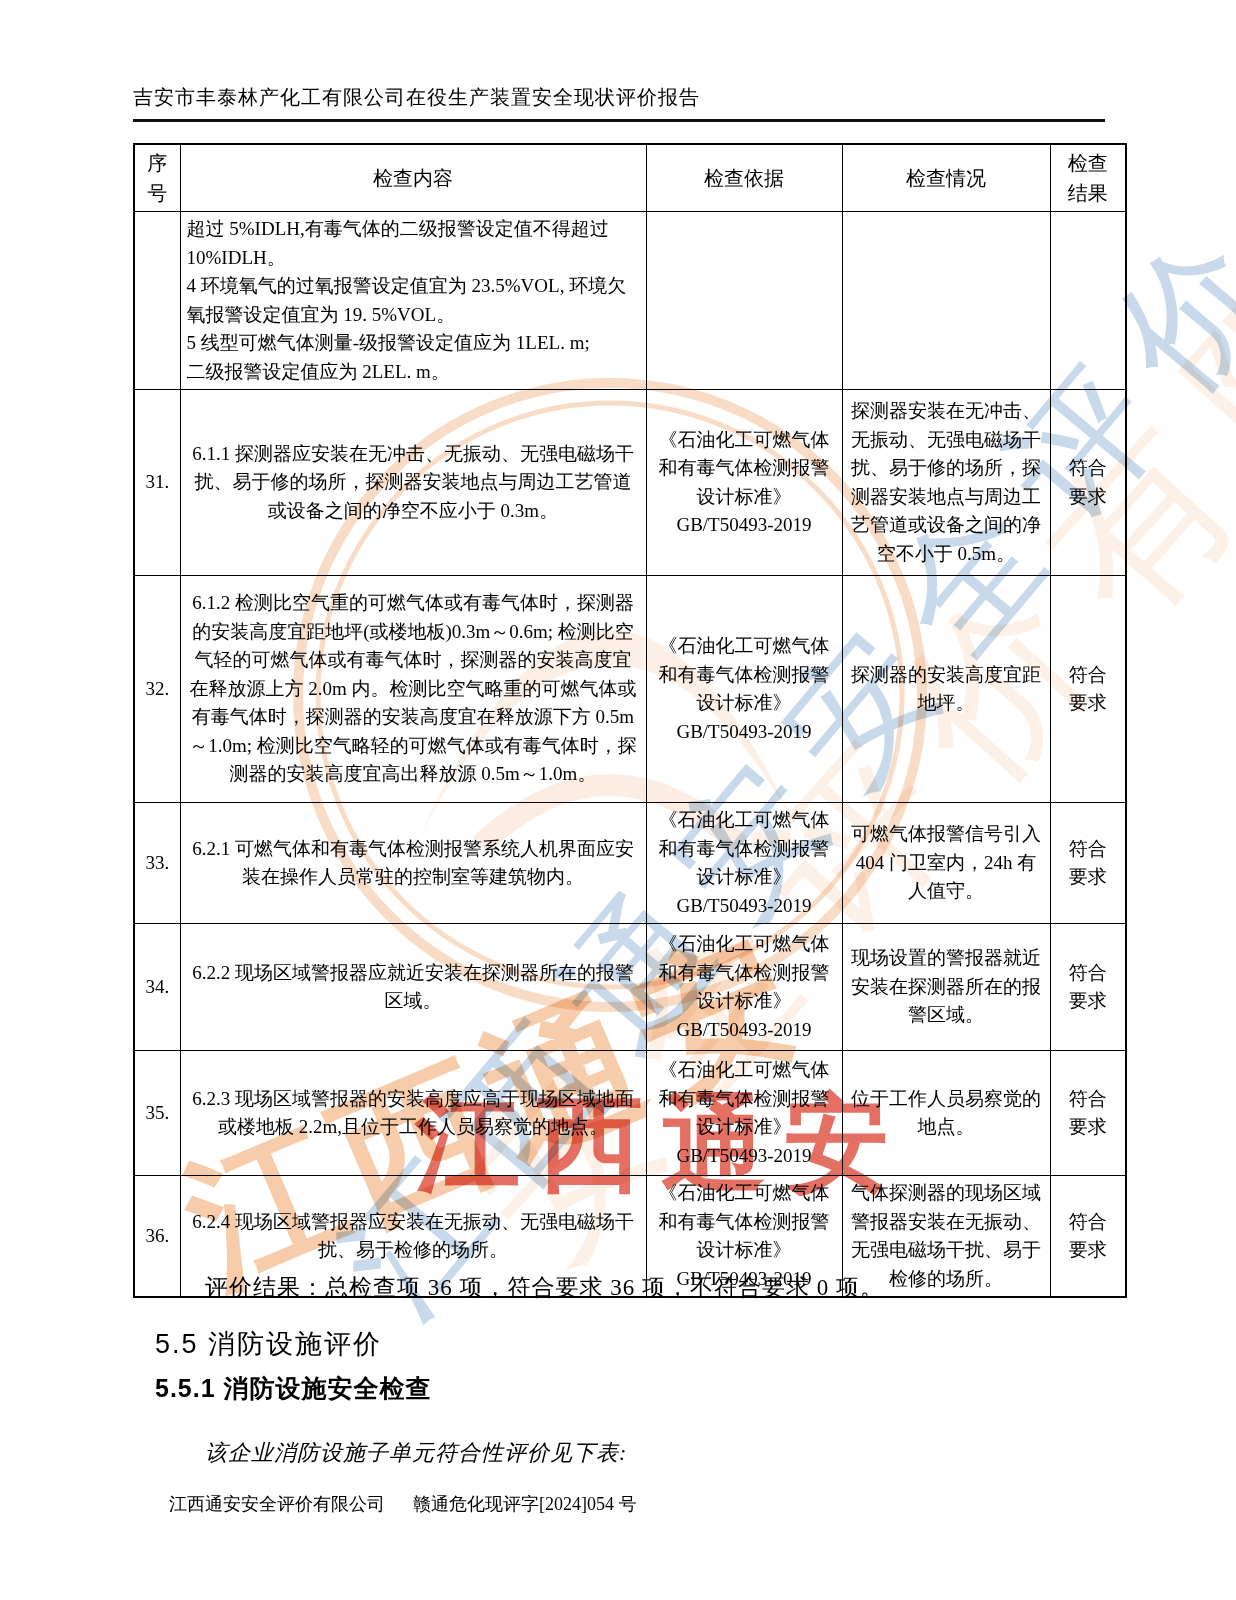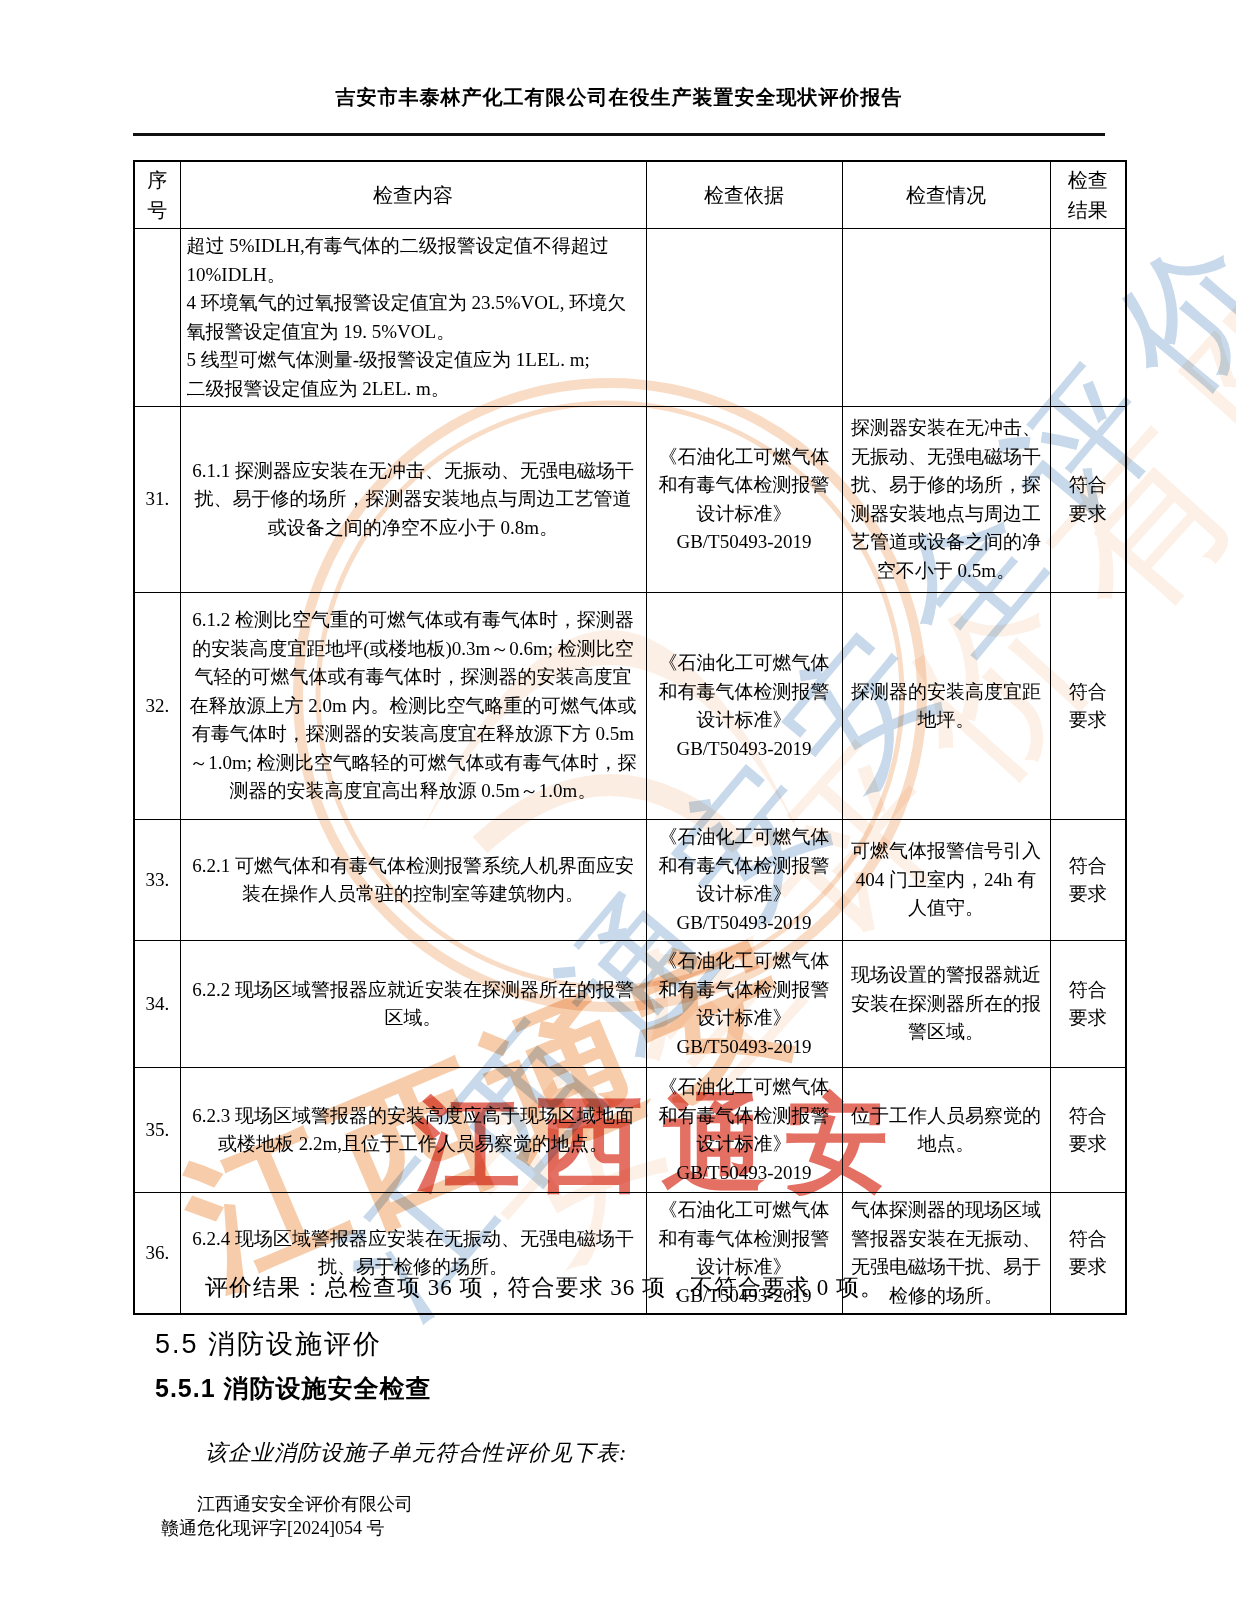--- a/index.html
+++ b/index.html
@@ -5,29 +5,28 @@
   * { margin:0; padding:0; box-sizing:border-box; }
   html,body { background:#e8e8e8; }
   .page {
     position:relative; width:1236px; height:1600px; margin:0 auto;
     background:#ffffff; overflow:hidden; color:#000;
     font-family:"Liberation Serif","DejaVu Serif",serif;
   }
   
   .doc-header {
     position:absolute; top:84px; left:133px; width:972px;
-    text-align:center; font-size:20px; font-weight:bold; letter-spacing:1px;
-    padding-bottom:22px; border-bottom:3px solid #111;
+    text-align:left; font-size:20px; font-weight:normal; letter-spacing:1px;
+    padding-bottom:8px; border-bottom:3px solid #111;
   }
   
   .inspection-table {
     position:absolute; top:143px; left:133px; width:992px;
     border-collapse:collapse; table-layout:fixed; font-size:19px;
     border:2px solid #000;
-    margin-top:17px;
   }
   .inspection-table th, .inspection-table td {
     border:1.6px solid #000; padding:3px 6px; text-align:center;
     vertical-align:middle; line-height:1.5; white-space:pre-line;
     overflow:hidden;
   }
   .inspection-table thead tr { height:56px; }
   .inspection-table th { font-weight:normal; font-size:20px; }
   .inspection-table tbody tr:nth-child(1){ height:164px; }
   .inspection-table tbody tr:nth-child(2){ height:186px; }
@@ -49,21 +48,21 @@
   }
   .subsection-heading {
     position:absolute; top:1372px; left:155px; font-size:25px; font-weight:bold;
     font-family:"Liberation Sans","DejaVu Sans",sans-serif; letter-spacing:1px;
   }
   .lead-paragraph {
     position:absolute; top:1438px; left:205px; font-size:22px; letter-spacing:1px;font-style:italic;
   }
   .doc-footer {
     position:absolute; top:1492px; left:133px; width:972px;
-    font-size:18px; display:flex; align-items:baseline;flex-direction:column;
+    font-size:18px; display:flex; align-items:baseline;
   }
   .doc-footer .footer-company { padding-left:36px; }
   .doc-footer .footer-page { flex:1; text-align:center; }
   .doc-footer .footer-docnum { padding-right:22px;margin-left:28px; }
   
   .wm { position:absolute; pointer-events:none; mix-blend-mode:multiply; z-index:10;
         font-family:"Liberation Serif","DejaVu Serif",serif; }
   .wm-circle { left:280px; top:365px; opacity:.45; }
   .wm-faint  { left:420px; top:1150px; transform:rotate(-48deg); transform-origin:0 0;
                font-size:175px; letter-spacing:40px; opacity:.14; white-space:nowrap; }
@@ -105,21 +104,21 @@
           <td class="cell-content align-left">超过 5%IDLH,有毒气体的二级报警设定值不得超过 10%IDLH。
 4 环境氧气的过氧报警设定值宜为 23.5%VOL, 环境欠氧报警设定值宜为 19. 5%VOL。
 5 线型可燃气体测量-级报警设定值应为 1LEL. m;
 二级报警设定值应为 2LEL. m。</td>
           <td class="cell-basis"></td>
           <td class="cell-situation"></td>
           <td class="cell-result"></td>
         </tr>
         <tr>
           <td class="cell-no">31.</td>
-          <td class="cell-content">6.1.1 探测器应安装在无冲击、无振动、无强电磁场干扰、易于修的场所，探测器安装地点与周边工艺管道或设备之间的净空不应小于 0.8m。</td>
+          <td class="cell-content">6.1.1 探测器应安装在无冲击、无振动、无强电磁场干扰、易于修的场所，探测器安装地点与周边工艺管道或设备之间的净空不应小于 0.3m。</td>
           <td class="cell-basis">《石油化工可燃气体和有毒气体检测报警设计标准》
 GB/T50493-2019</td>
           <td class="cell-situation">探测器安装在无冲击、无振动、无强电磁场干扰、易于修的场所，探测器安装地点与周边工艺管道或设备之间的净空不小于 0.5m。</td>
           <td class="cell-result">符合
 要求</td>
         </tr>
         <tr>
           <td class="cell-no">32.</td>
           <td class="cell-content">6.1.2 检测比空气重的可燃气体或有毒气体时，探测器的安装高度宜距地坪(或楼地板)0.3m～0.6m; 检测比空气轻的可燃气体或有毒气体时，探测器的安装高度宜在释放源上方 2.0m 内。检测比空气略重的可燃气体或有毒气体时，探测器的安装高度宜在释放源下方 0.5m～1.0m; 检测比空气略轻的可燃气体或有毒气体时，探测器的安装高度宜高出释放源 0.5m～1.0m。</td>
           <td class="cell-basis">《石油化工可燃气体和有毒气体检测报警设计标准》

